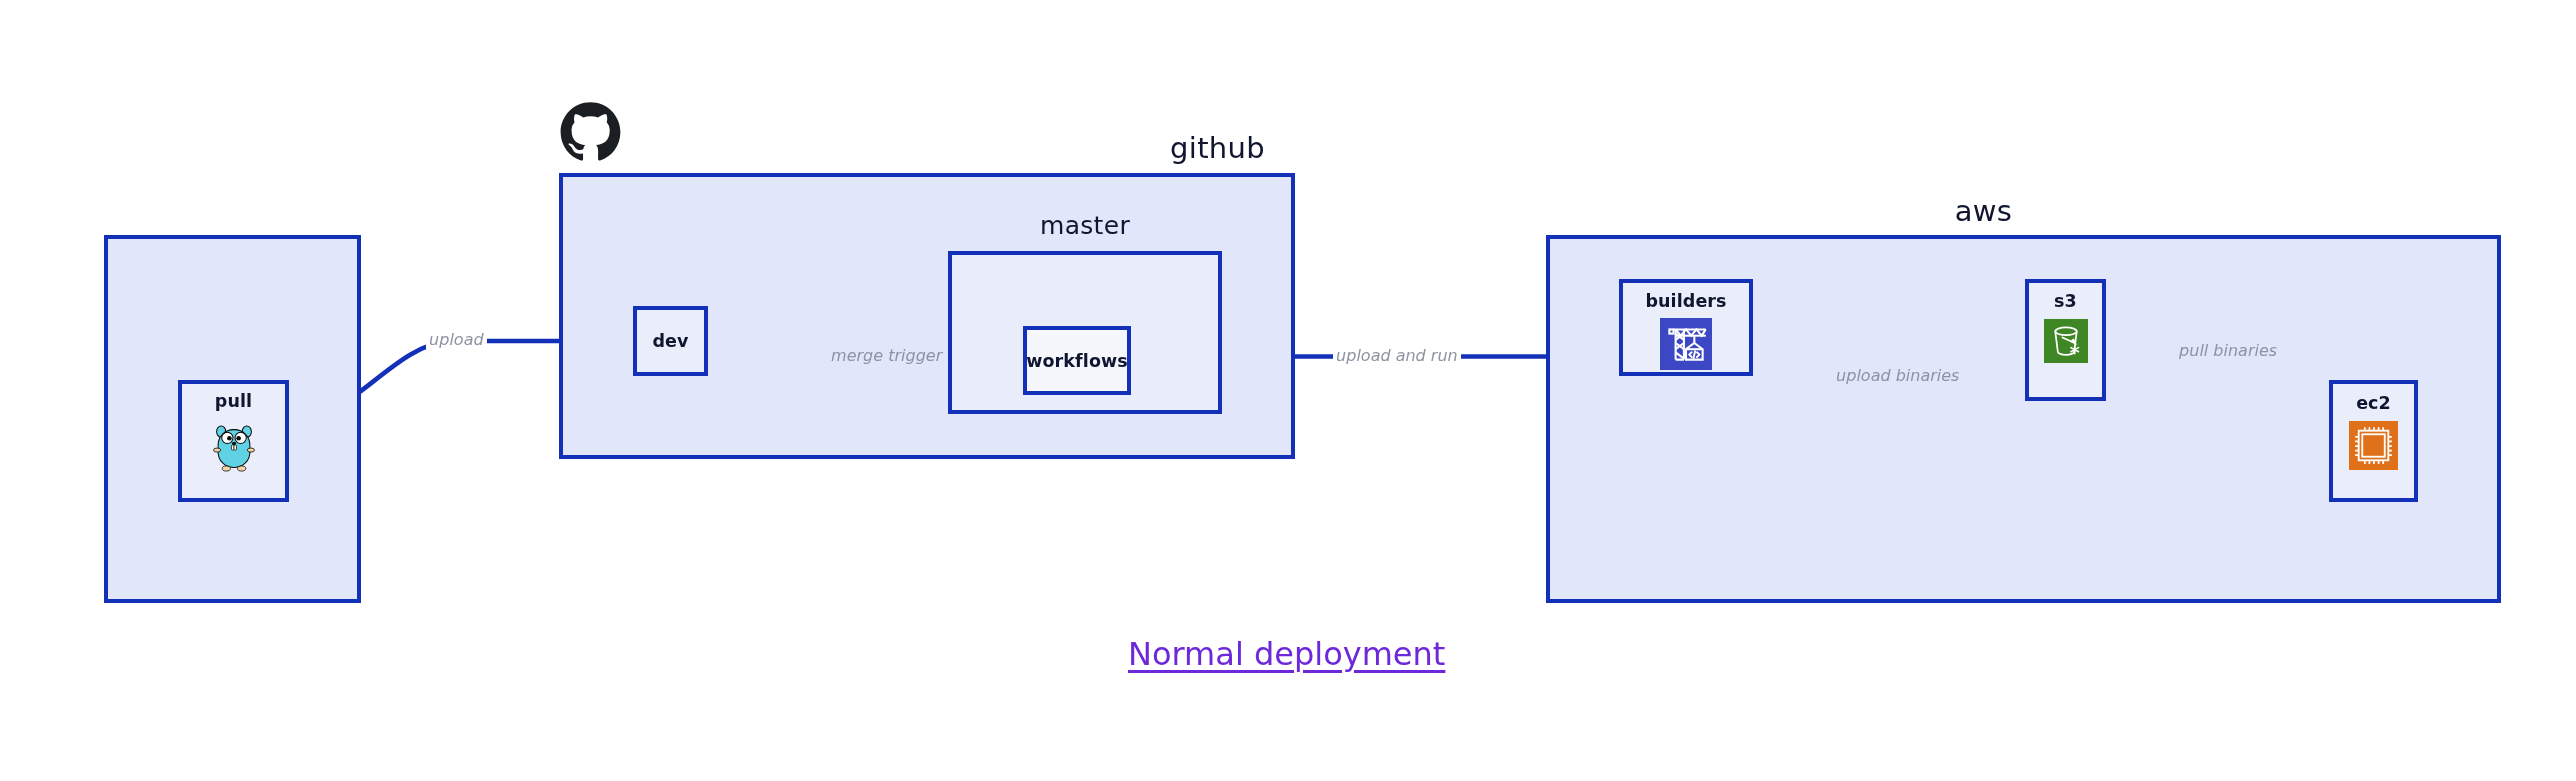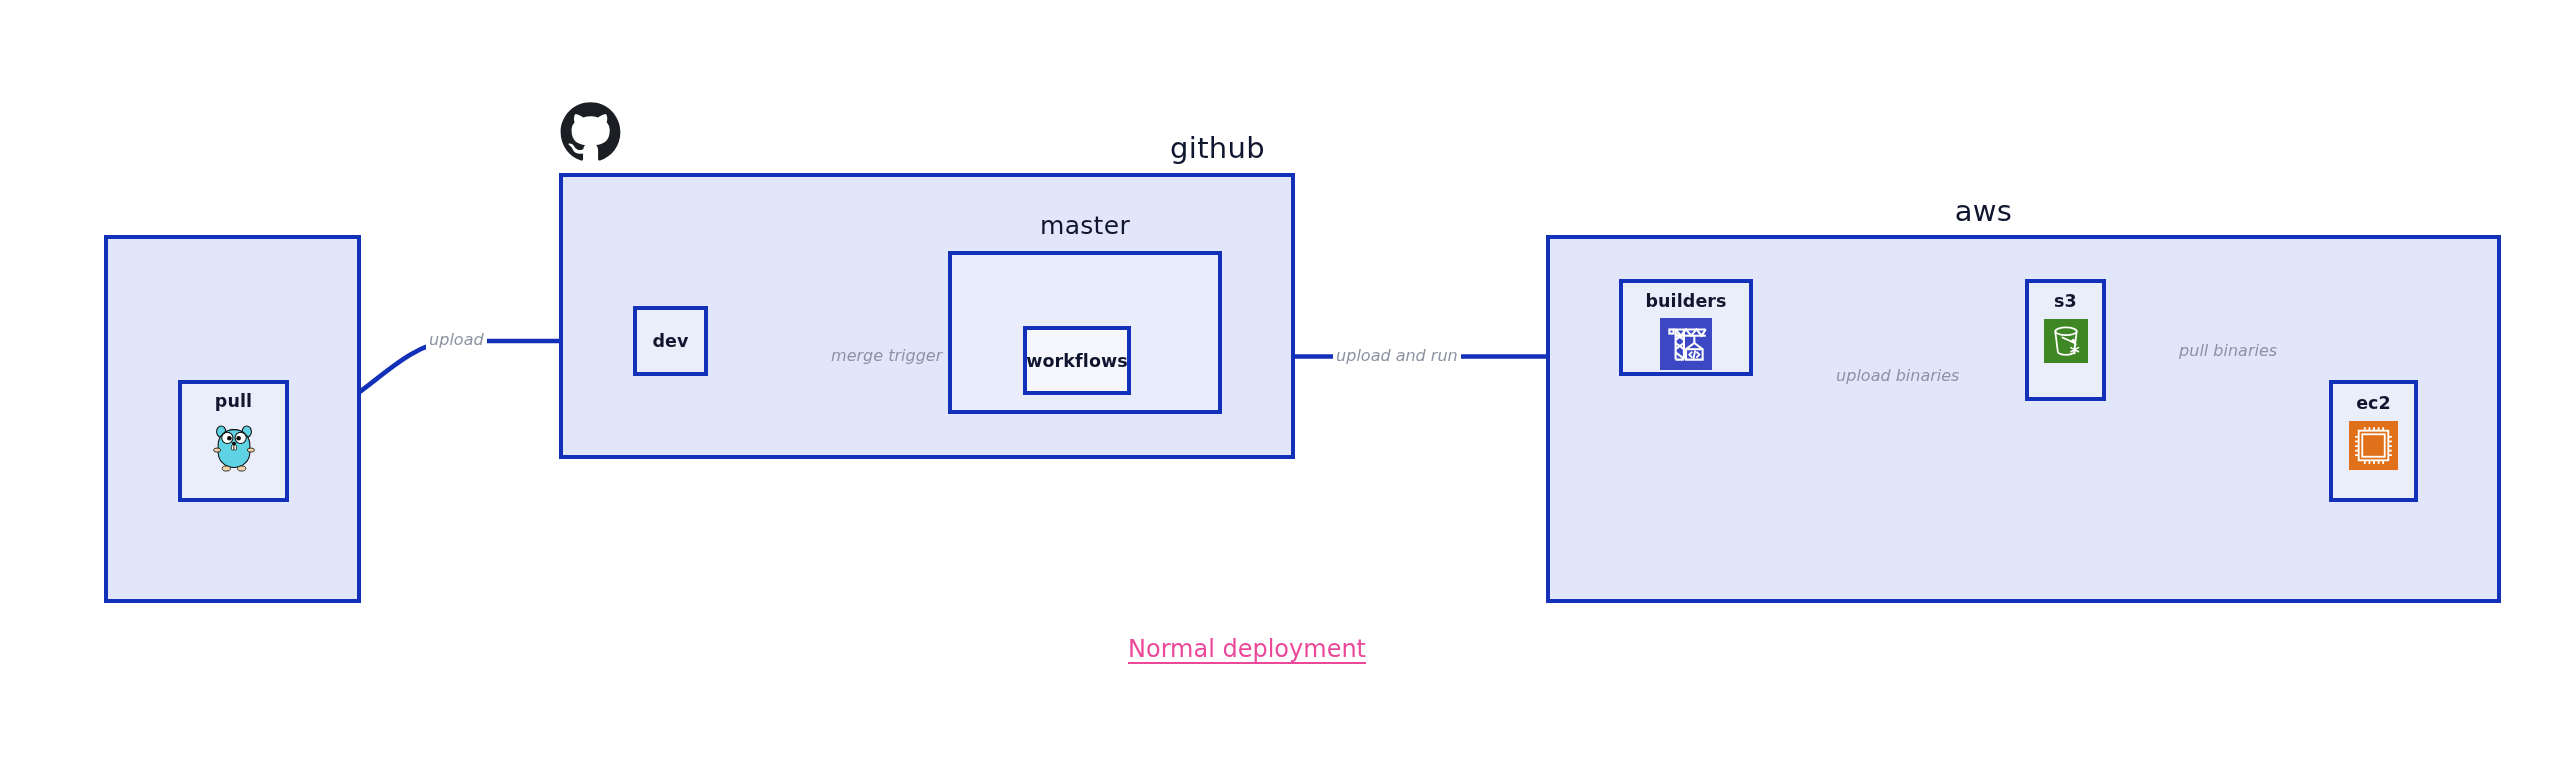--- a/index.html
+++ b/index.html
@@ -86,22 +86,22 @@
     white-space: nowrap;
     background: transparent;
     font-family: "DejaVu Sans", "Liberation Sans", sans-serif;
   }
   .edge-label.on-white { background: #ffffff; padding: 0 3.1px; }
   .edge-label.on-group { background: #e1e6fa; padding: 0 3.1px; }
 
   
   #caption {
     position: absolute;
-    color: #ec4899;
-    font-size: 24px;
+    color: #6d28d9;
+    font-size: 32px;
     font-weight: 400;
     text-decoration: underline;
     text-underline-offset: 5.2px;
     white-space: nowrap;
     font-family: "DejaVu Sans", "Liberation Sans", sans-serif;
   }
 
   
   #octocat {
     position: absolute;

